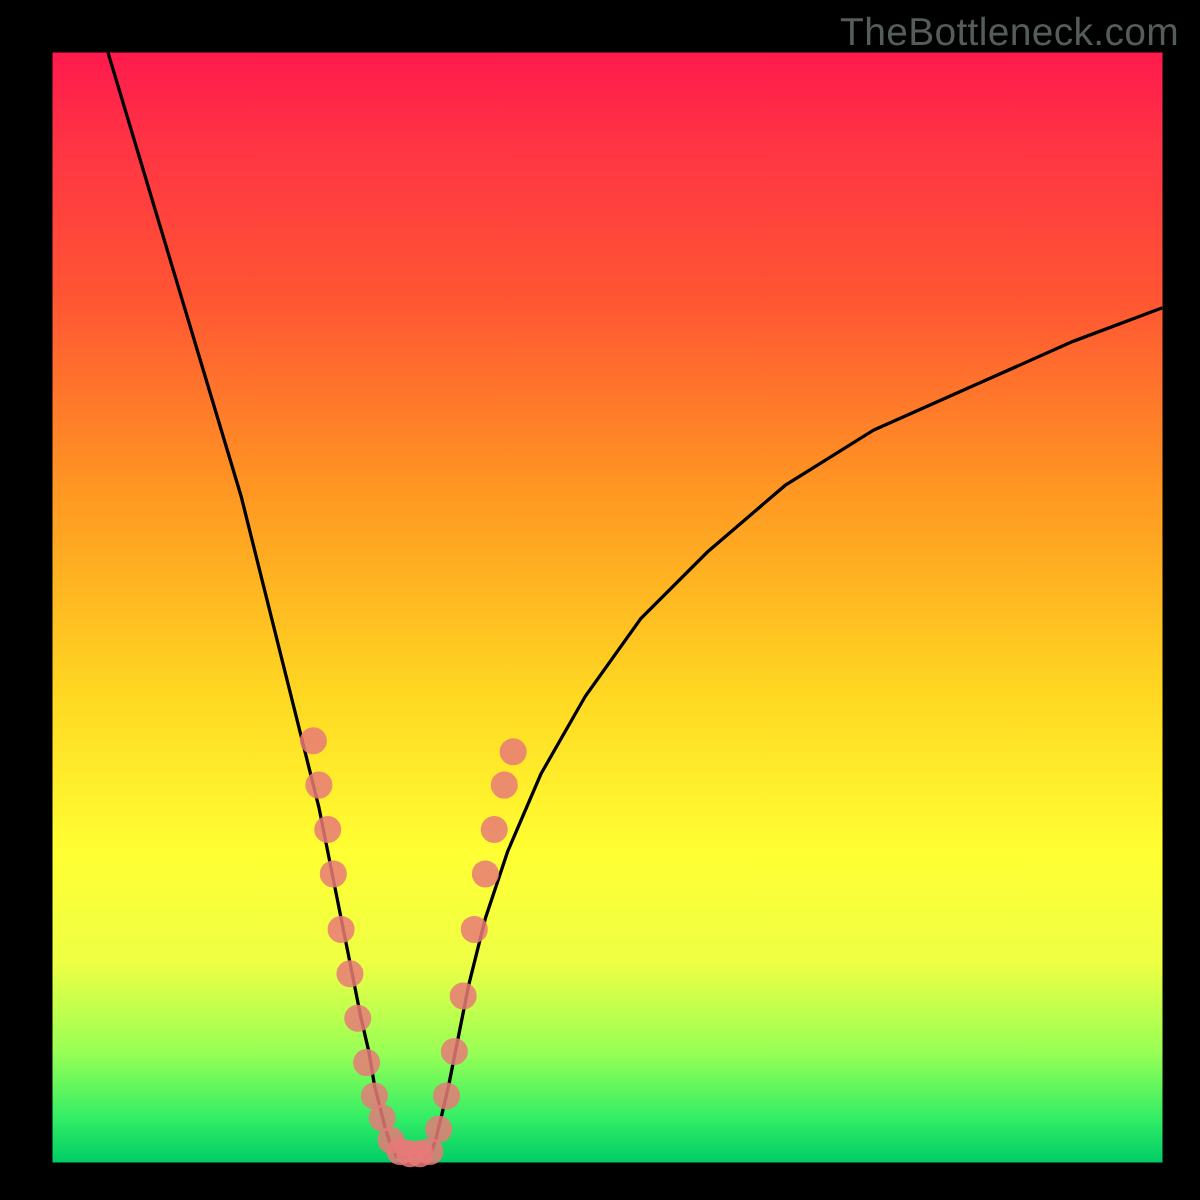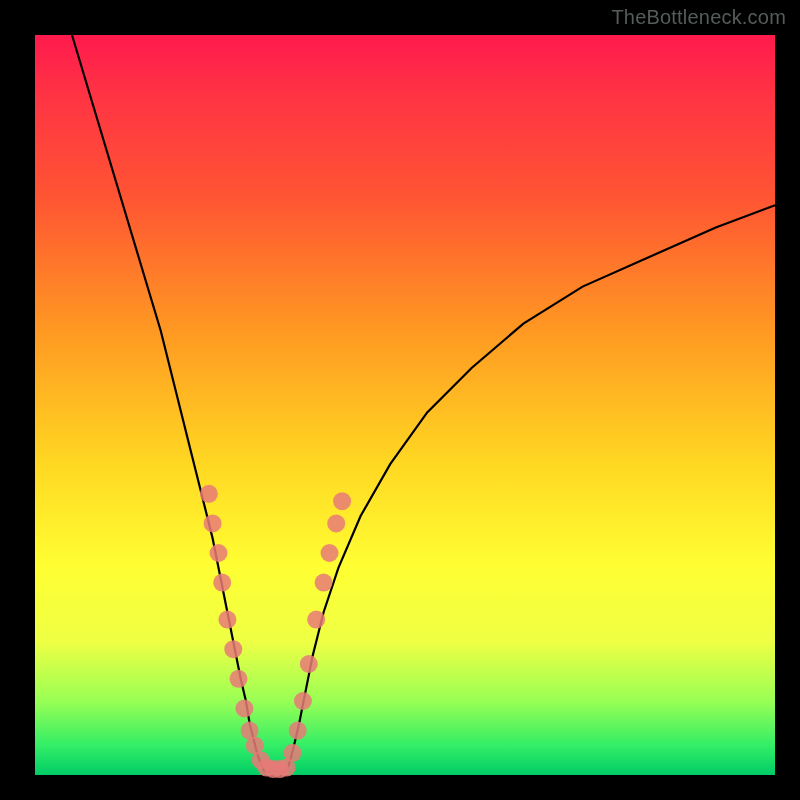--- a/index.html
+++ b/index.html
@@ -34,21 +34,21 @@
       #ffff33 72%,
       #eeff44 82%,
       #99ff55 90%,
       #33ee66 96%,
       #00cc66 100%);
   }
   .watermark {
     position: absolute;
     top: 6px;
     right: 14px;
-    font-size: 20px;
+    font-size: 26px;
     font-weight: 500;
     color: #555d5b;
     letter-spacing: 0.2px;
   }
   svg.curves {
     position: absolute;
     left: 0;
     top: 0;
     width: 740px;
     height: 740px;

